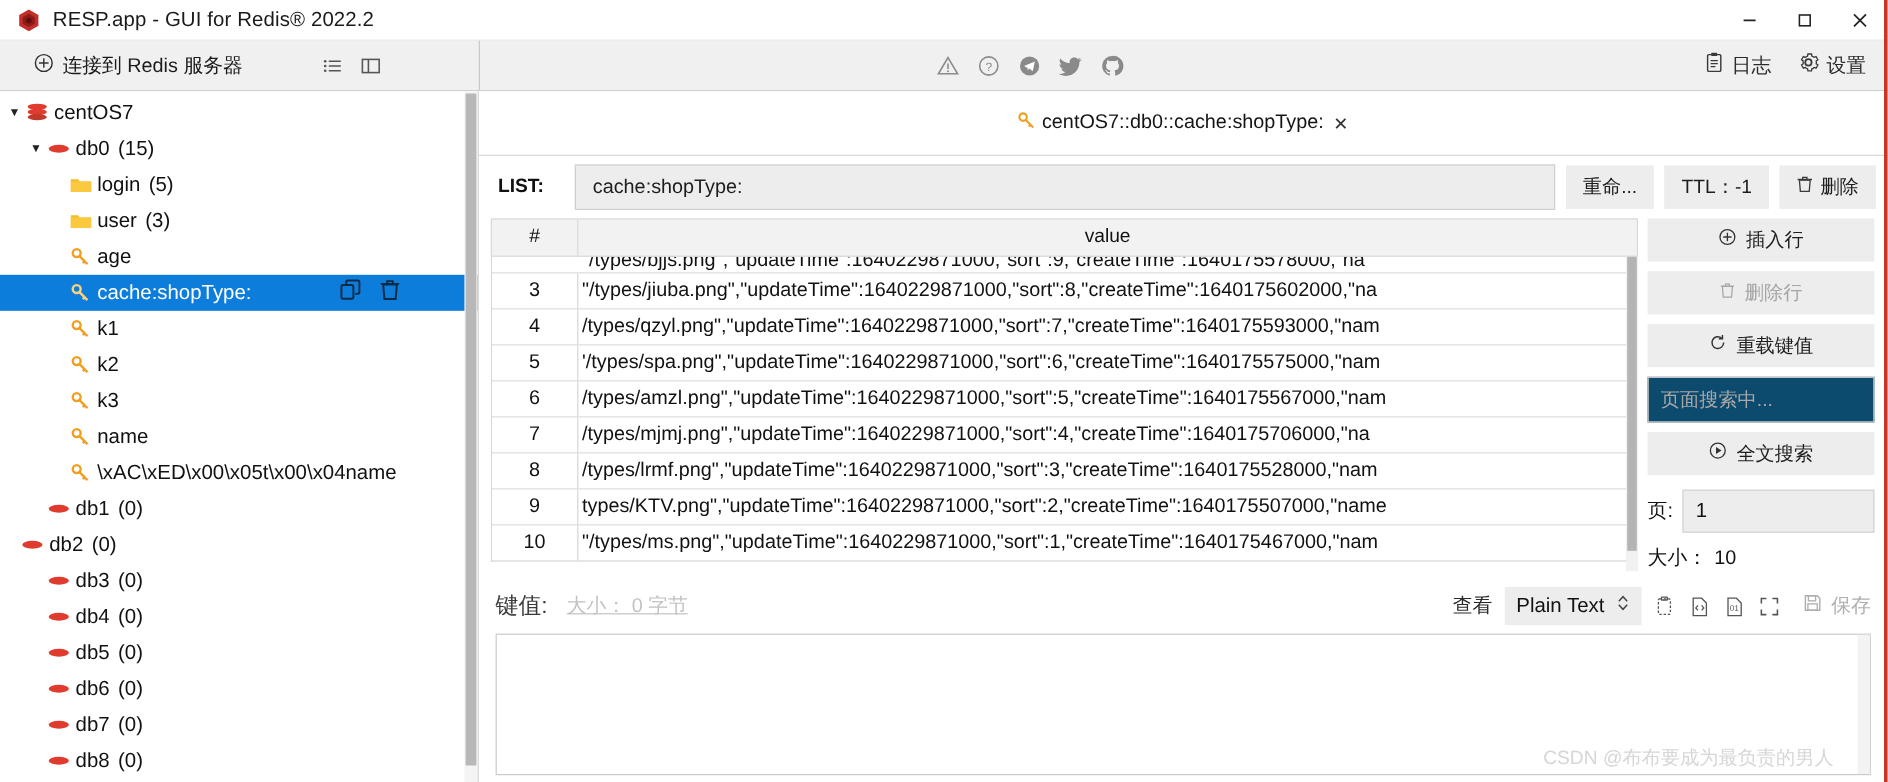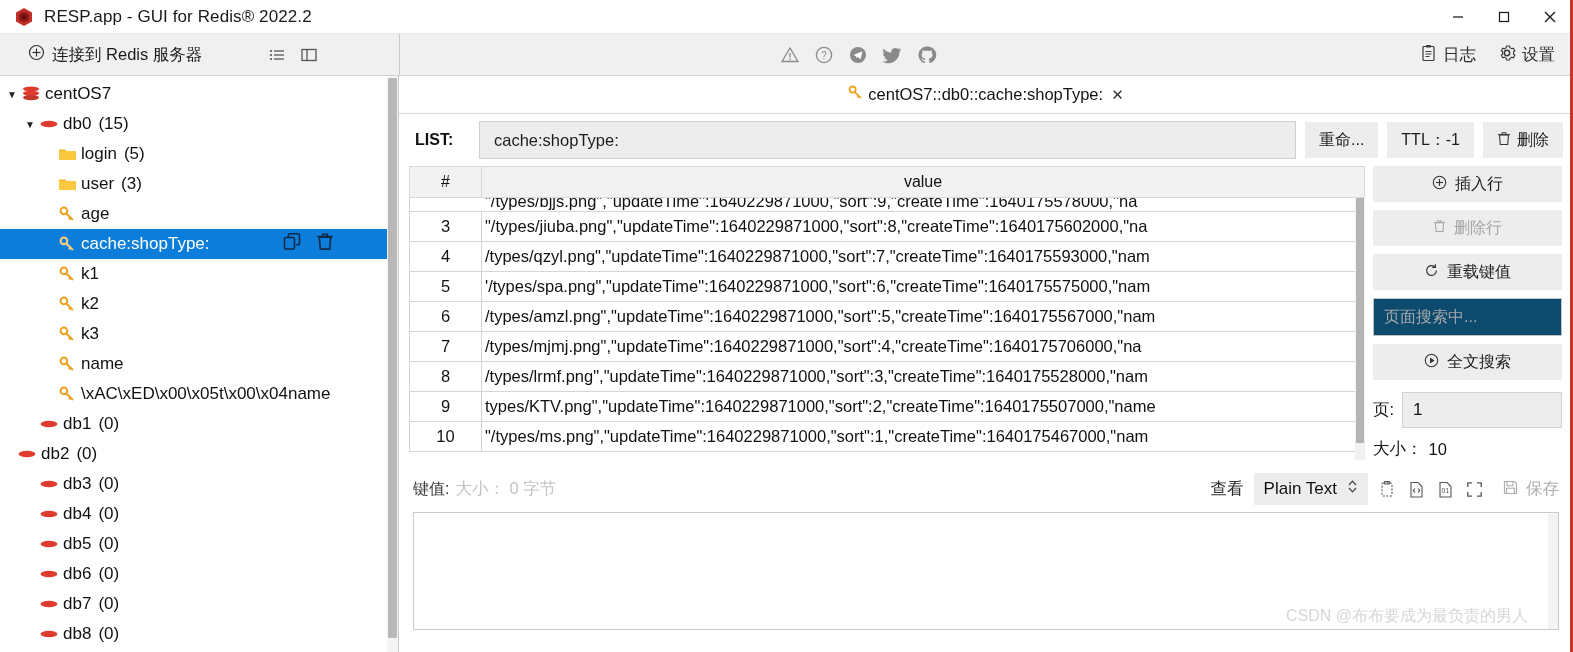--- a/index.html
+++ b/index.html
@@ -78,21 +78,21 @@
     position:absolute; right:0px; top:0; width:11px; height:100%; background:#f4f4f4;
   }
   .tree-thumb {
     position:absolute; left:1px; top:2px; width:9px; height:560px;
     background:#b8b8b8; border-radius:1px;
   }
 
   
   .rightpane { flex:1; background:#ffffff; position:relative; }
   .tabbar {
-    height:38px; border-bottom:1px solid #d8d8d8; display:flex;
+    height:54px; border-bottom:1px solid #d8d8d8; display:flex;
     align-items:center; justify-content:center; position:relative;
   }
   .tab {
     display:flex; align-items:center; gap:5px; font-size:16.5px; color:#141414;
     padding:0 6px;
   }
   .tab .close { font-size:15px; color:#333; margin-left:3px; }
 
   .keyrow { height:52px; display:flex; align-items:center; padding:0 10px; }
   .keytype { font-weight:bold; font-size:16px; color:#111; width:70px; padding-left:6px; }
@@ -158,22 +158,22 @@
     flex:1; height:36px; background:#ededed; border:1px solid #d2d2d2;
     display:flex; align-items:center; padding-left:10px; font-size:17px; color:#111;
   }
   .sizerow { display:flex; align-items:center; gap:6px; font-size:16.5px; color:#111; }
 
   
   .valuebar {
     height:46px; display:flex; align-items:center; padding:0 14px 0 14px;
     margin-top:6px;
   }
-  .vb-keylabel { font-size:16px; color:#3a3a3a; }
-  .vb-size { font-size:16.5px; color:#c2c2c2; margin-left:6px; }
+  .vb-keylabel { font-size:19px; color:#3a3a3a; }
+  .vb-size { font-size:16.5px; color:#c2c2c2; margin-left:16px;text-decoration:underline; }
   .vb-right { margin-left:auto; display:flex; align-items:center; gap:10px; }
   .vb-viewlabel { font-size:16.5px; color:#2b2b2b; }
   .vb-select {
     height:32px; background:#ededed; display:flex; align-items:center; gap:10px;
     padding:0 10px; font-size:17px; color:#111;
   }
   .vb-ico { color:#555; display:flex; align-items:center; }
   .vb-save {
     display:flex; align-items:center; gap:7px; font-size:16.5px; color:#aeaeae;
     margin-left:8px;

